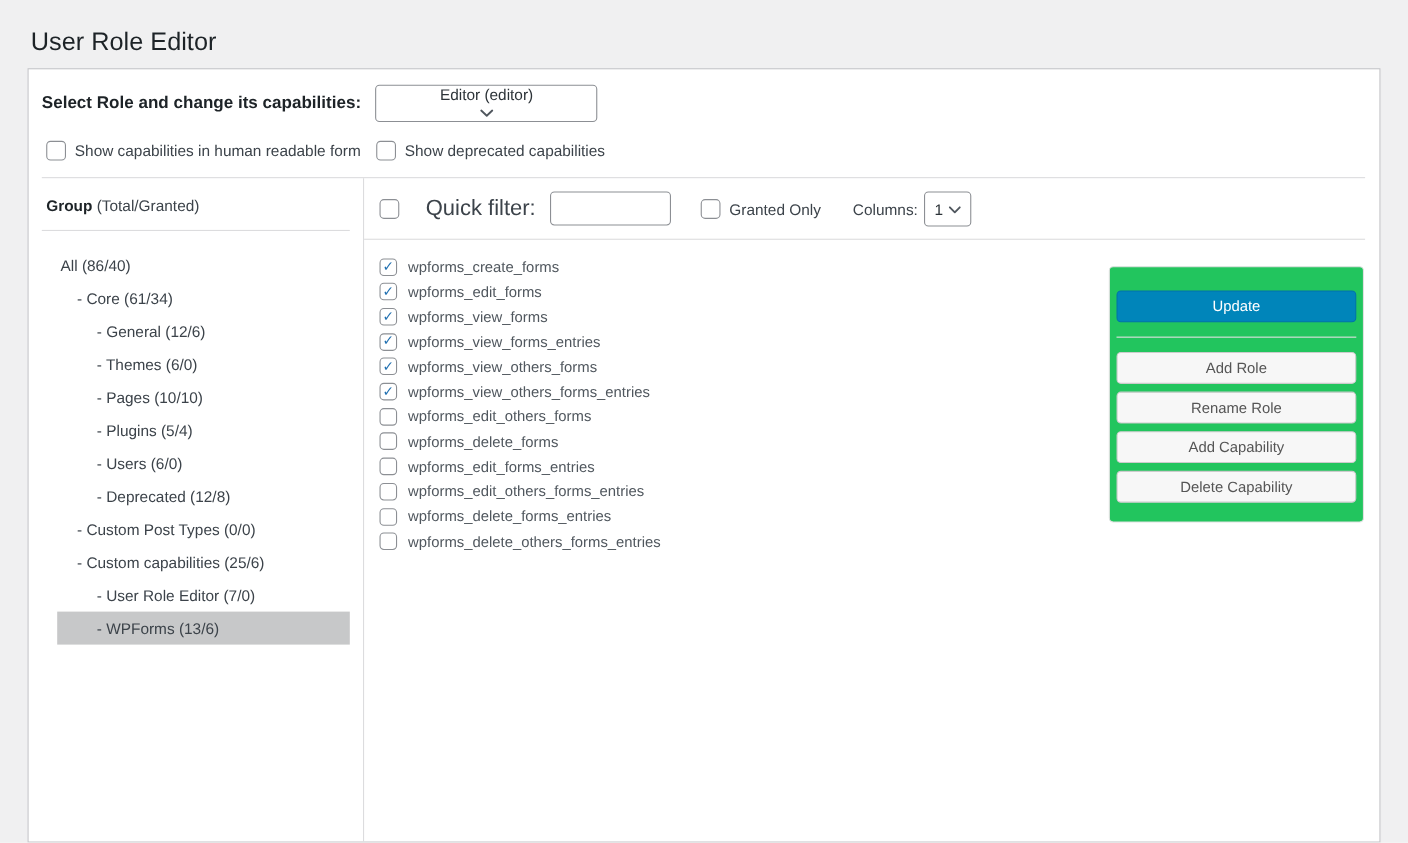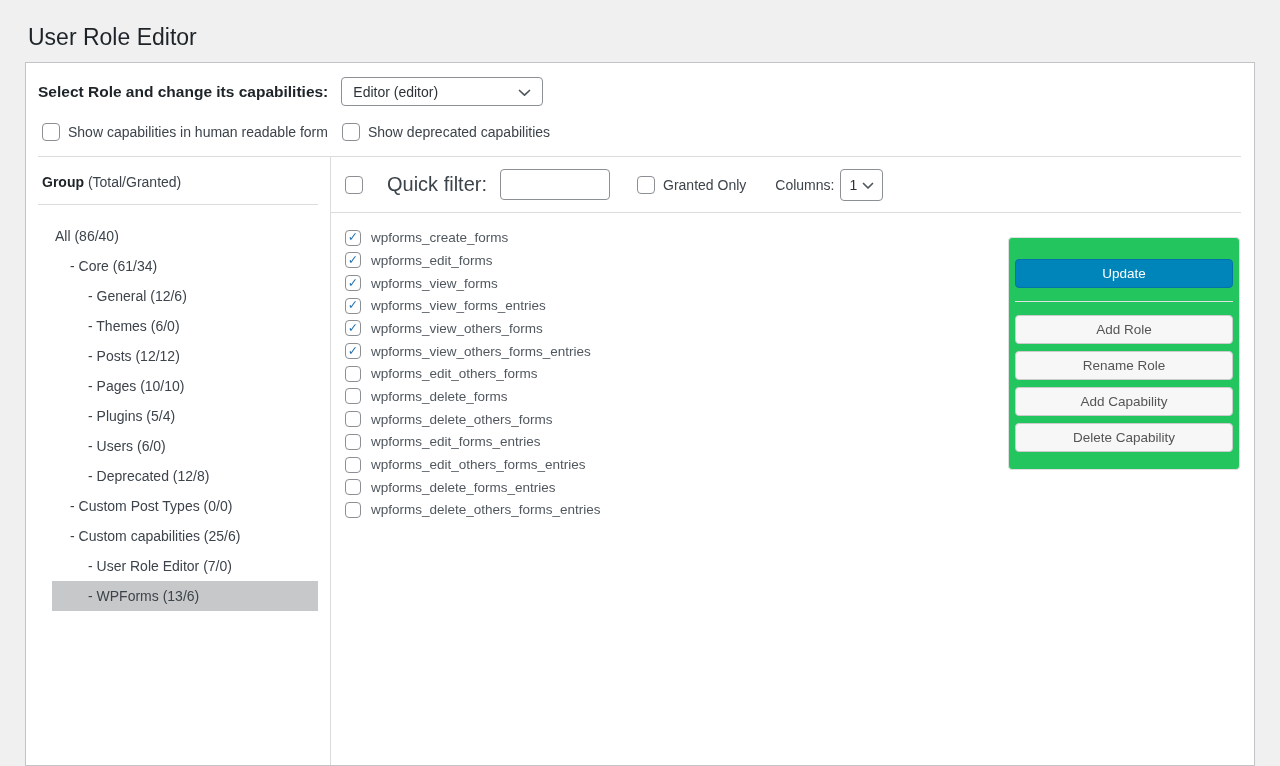--- a/index.html
+++ b/index.html
@@ -19,21 +19,21 @@
     overflow: hidden;
   }
   
   .role-row { display: flex; align-items: center; gap: 13px; padding: 14px 13px 0 12px; }
   .role-label { font-size: 15.5px; font-weight: 700; color: #1d2327; }
   .fake-select {
     display: flex; align-items: center; justify-content: space-between;
     border: 1px solid #8c8f94; border-radius: 4px; background: #fff;
     font-size: 14px; color: #2c3338; cursor: pointer;
   }
-  .role-select { width: 202px; height: 29px; padding: 0 11px; }
+  .role-select { width: 202px; height: 34px; padding: 0 11px; flex-direction: column; }
   
   .options-row { display: flex; align-items: flex-start; padding: 17px 18px 15px 16px; }
   .wp-checkbox {
     width: 18px; height: 18px; border: 1px solid #8c8f94; border-radius: 4px;
     background: #fff; flex-shrink: 0; cursor: pointer;
     display: inline-flex; align-items: center; justify-content: center;
   }
   .wp-checkbox .glyph { display: none; font-weight: 700; color: #2271b1; font-size: 14px; line-height: 1; }
   .wp-checkbox.checked .glyph { display: block; }
   .opt-label { font-size: 14px; color: #3c434a; margin-left: 8px; cursor: pointer; }
@@ -132,21 +132,20 @@
 
     <div class="sidebar">
       <div class="sidebar-header">
         <span class="bold">Group</span><span> (Total/Granted)</span>
       </div>
       <div class="tree" id="tree">
           <div class="tree-row lvl-0">All (86/40)</div>
           <div class="tree-row lvl-1">- Core (61/34)</div>
           <div class="tree-row lvl-2">- General (12/6)</div>
           <div class="tree-row lvl-2">- Themes (6/0)</div>
-          <div class="tree-row lvl-2">- Posts (12/12)</div>
           <div class="tree-row lvl-2">- Pages (10/10)</div>
           <div class="tree-row lvl-2">- Plugins (5/4)</div>
           <div class="tree-row lvl-2">- Users (6/0)</div>
           <div class="tree-row lvl-2">- Deprecated (12/8)</div>
           <div class="tree-row lvl-1">- Custom Post Types (0/0)</div>
           <div class="tree-row lvl-1">- Custom capabilities (25/6)</div>
           <div class="tree-row lvl-2">- User Role Editor (7/0)</div>
           <div class="tree-row lvl-2 selected" style="background: rgb(199, 200, 201);">- WPForms (13/6)</div>
         </div>
     </div>
@@ -212,24 +211,20 @@
             <div class="cap-row">
     <span class="wp-checkbox cap-checkbox"></span>
     <span class="cap-label">wpforms_edit_others_forms</span>
   </div>
             <div class="cap-row">
     <span class="wp-checkbox cap-checkbox"></span>
     <span class="cap-label">wpforms_delete_forms</span>
   </div>
             <div class="cap-row">
     <span class="wp-checkbox cap-checkbox"></span>
-    <span class="cap-label">wpforms_delete_others_forms</span>
-  </div>
-            <div class="cap-row">
-    <span class="wp-checkbox cap-checkbox"></span>
     <span class="cap-label">wpforms_edit_forms_entries</span>
   </div>
             <div class="cap-row">
     <span class="wp-checkbox cap-checkbox"></span>
     <span class="cap-label">wpforms_edit_others_forms_entries</span>
   </div>
             <div class="cap-row">
     <span class="wp-checkbox cap-checkbox"></span>
     <span class="cap-label">wpforms_delete_forms_entries</span>
   </div>

